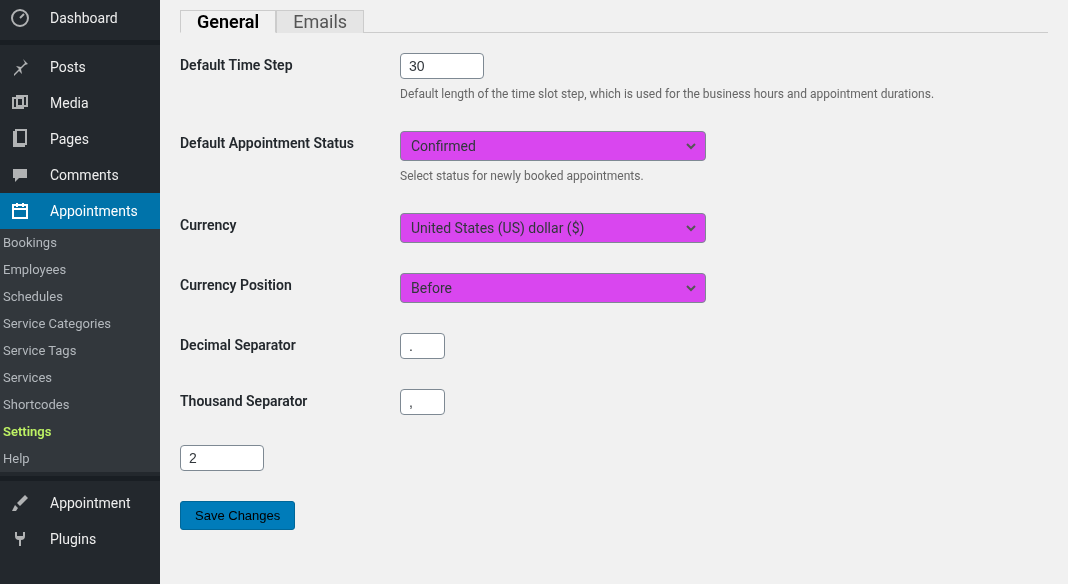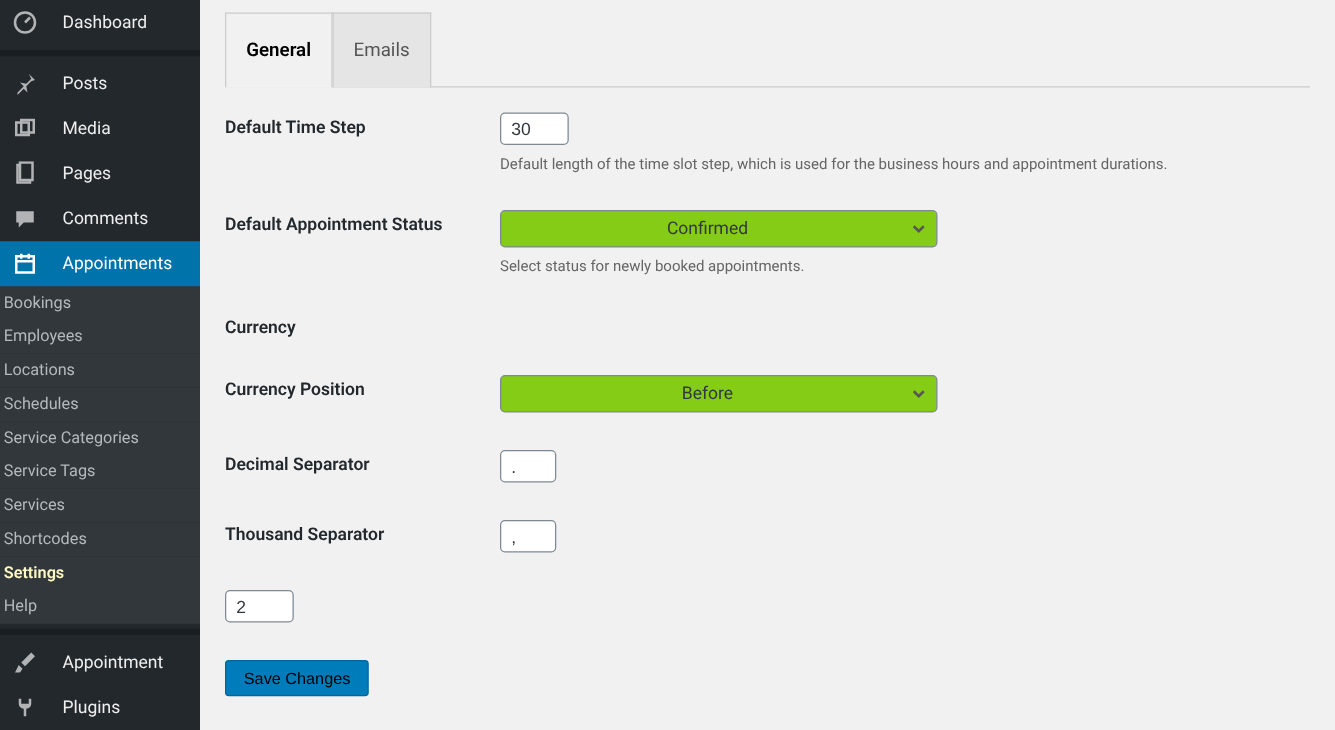--- a/index.html
+++ b/index.html
@@ -9,43 +9,43 @@
   
   .sidebar { width: 160px; background: #23282d; color: #eee; display: flex; flex-direction: column; font-size: 14px; }
   .sidebar .item { display: flex; align-items: center; padding: 8px 10px; cursor: pointer; color: #eee; gap: 20px; }
   .sidebar .item.top { font-weight: 400; }
   .sidebar .item.active { background: #0073aa; color: #fff; position: relative; }
   .sidebar .item.active::after {
     content: ""; position: absolute; right: -8px; top: 50%; transform: translateY(-50%);
     border: 8px solid transparent; border-right-color: #f1f1f1;
   }
   .sidebar .sub { padding: 6px 10px 6px 3px; font-size: 13px; color: #b4b9be; cursor: pointer; background: #32373c; }
-  .sidebar .sub.current { color: #fef9c3; font-weight: 600; }
+  .sidebar .sub.current { color: #bef264; font-weight: 600; }
   .sidebar .sep { height: 5px; background: #191e23; margin: 4px 0; }
   .sidebar .icon { width: 20px; height: 20px; display: inline-flex; align-items: center; justify-content: center; opacity: .7; }
   .sidebar .item.active .icon { opacity: 1; }
 
   
   .main { flex: 1; background: #f1f1f1; padding: 10px 20px 20px 20px; overflow: auto; }
   .tabs { display: flex; border-bottom: 1px solid #ccc; margin-bottom: 20px; }
-  .tab { padding: 20px 16px; border: 1px solid #ccc; border-bottom: none; margin-right: 0; margin-bottom: -1px; background: #e5e5e5; color: #555; cursor: pointer; font-size: 15px; }
+  .tab { padding: 0 16px; border: 1px solid #ccc; border-bottom: none; margin-right: 0; margin-bottom: -1px; background: #e5e5e5; color: #555; cursor: pointer; font-size: 18px; }
   .tab.active { background: #f1f1f1; border-bottom: 1px solid #f1f1f1; font-weight: 600; color: #000; }
   .tab + .tab { border-left: 1px solid #ccc; }
 
   .field { display: flex; align-items: flex-start; margin-bottom: 30px; }
   .field .label { width: 220px; font-weight: 600; font-size: 14px; color: #23282d; padding-top: 4px; }
   .field .control { flex: 1; }
   .field .control input[type=text], .field .control input[type=number] {
     border: 1px solid #7e8993; border-radius: 4px; padding: 4px 8px; font-size: 14px; background: #fff; color: #32373c;
   }
-  .field .control .small { width: 55px; }
+  .field .control .small { width: 84px; }
   .field .control .tiny { width: 45px; }
   .field .control .select {
-    width: 350px; border: 1px solid #7e8993; border-radius: 4px; padding: 4px 28px 4px 10px; font-size: 14px; background: #84cc16; color: #32373c;
-    position: relative; display: flex; align-items: center; cursor: pointer; height: 30px; justify-content: center;
+    width: 306px; border: 1px solid #7e8993; border-radius: 4px; padding: 4px 28px 4px 10px; font-size: 14px; background: #d946ef; color: #32373c;
+    position: relative; display: flex; align-items: center; cursor: pointer; height: 30px;
   }
   .field .control .select .chev { position: absolute; right: 8px; top: 50%; transform: translateY(-50%); pointer-events: none; color: #555; }
   .field .help { color: #666; font-size: 12px; margin-top: 8px; }
 
   .save-btn { background: #007cba; color: #000000; border: 1px solid #006799; padding: 6px 14px; border-radius: 3px; font-size: 13px; cursor: pointer; }
 
   svg { display: block; }
 </style>
 </head>
 <body>
@@ -108,21 +108,20 @@
           <line x1="3" y1="8" x2="17" y2="8" stroke="currentColor" stroke-width="2"></line>
           <line x1="7" y1="2" x2="7" y2="6" stroke="currentColor" stroke-width="2"></line>
           <line x1="13" y1="2" x2="13" y2="6" stroke="currentColor" stroke-width="2"></line>
         </svg>
     </span>
     <span>Appointments</span>
   </div>
 
   <div class="sub">Bookings</div>
   <div class="sub">Employees</div>
-  <div class="sub">Locations</div>
   <div class="sub">Schedules</div>
   <div class="sub">Service Categories</div>
   <div class="sub">Service Tags</div>
   <div class="sub">Services</div>
   <div class="sub">Shortcodes</div>
   <div class="sub current">Settings</div>
   <div class="sub">Help</div>
 
   <div class="sep"></div>
 
@@ -173,20 +172,30 @@
             </svg>
         </span>
       </div>
       <div class="help">Select status for newly booked appointments.</div>
     </div>
   </div>
 
   
   <div class="field">
     <div class="label">Currency</div>
+    <div class="control">
+      <div class="select">
+        <span>United States (US) dollar ($)</span>
+        <span class="chev">
+          <svg width="12" height="12" viewBox="0 0 12 12">
+              <path d="M2 4l4 4 4-4" fill="none" stroke="currentColor" stroke-width="2"></path>
+            </svg>
+        </span>
+      </div>
+    </div>
   </div>
 
   
   <div class="field">
     <div class="label">Currency Position</div>
     <div class="control">
       <div class="select">
         <span>Before</span>
         <span class="chev">
           <svg width="12" height="12" viewBox="0 0 12 12">

